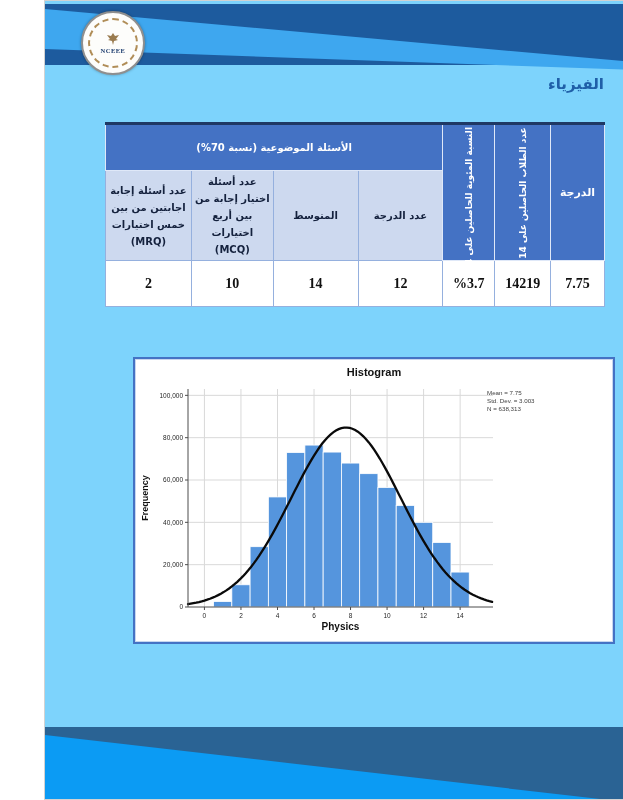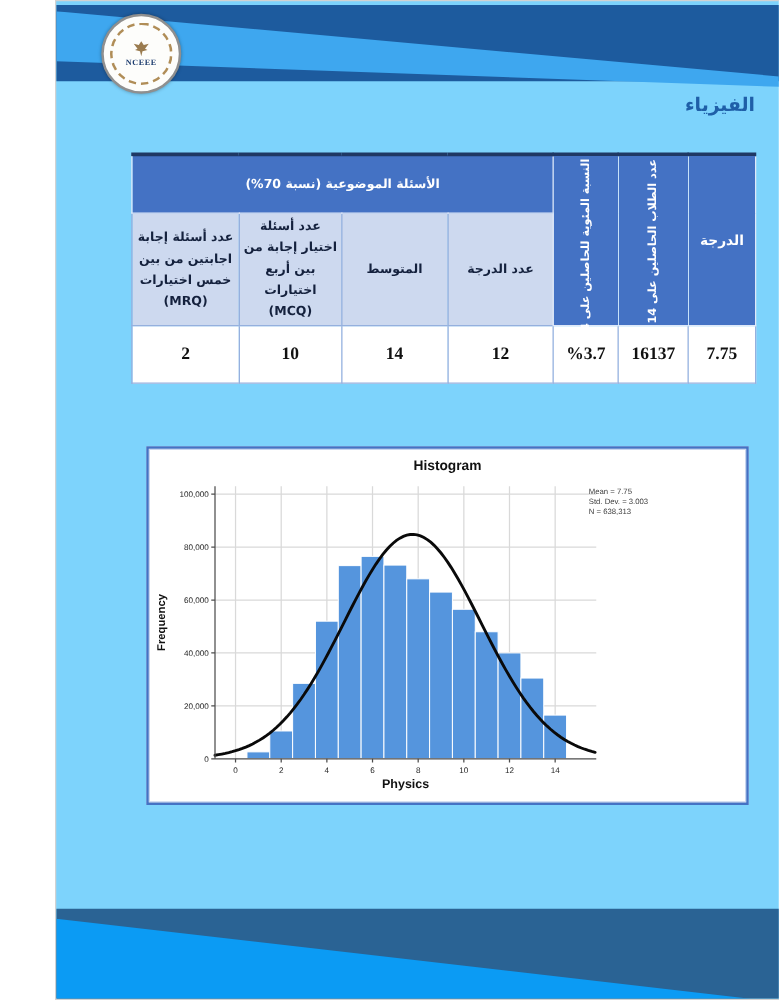--- a/index.html
+++ b/index.html
@@ -34,21 +34,21 @@
   .hblue{background:var(--table_header_bg);color:#fff;border:1px solid #dfe8f8;font-weight:bold;}
   .r1 .span-head{height:47px;font-size:10px;}
   .rowspan-cell{height:137px;position:relative;font-size:11px;}
   .vtext{position:absolute;top:50%;left:50%;width:132px;transform:translate(-50%,-50%) rotate(-90deg);
     text-align:center;font-size:9px;font-weight:bold;white-space:nowrap;}
   .hlight{background:var(--table_subheader_bg);color:#14213d;border:1px solid #95b0de;
     font-size:10px;font-weight:bold;height:90px;line-height:1.7;padding:4px 6px;}
   .vals td{background:#fff;border:1px solid #95b0de;height:46px;text-align:center;
     font-family:"Liberation Serif",serif;font-size:14px;font-weight:bold;color:#111;direction:ltr;}
   
-  .chart-box{position:absolute;top:356px;left:72px;width:478px;height:283px;background:#fff;
+  .chart-box{position:absolute;top:356px;left:88px;width:478px;height:283px;background:#fff;
     border:2px solid var(--chart_border);box-shadow:0 0 0 1px #c8d6ee inset;box-sizing:content-box;text-decoration:underline;}
   .chart-box svg{display:block;font-family:"Liberation Sans",sans-serif;}
   
   .ftr{position:absolute;bottom:0;left:0;width:100%;height:72px;}
   .ftr-band{position:absolute;inset:0;background:var(--footer_band);}
   .ftr-tri{position:absolute;inset:0;background:var(--footer_triangle);
     clip-path:polygon(0 8px,555px 72px,0 72px);}
 </style>
 </head>
 <body>
@@ -94,21 +94,21 @@
       <th class="hblue span-head" colspan="4">الأسئلة الموضوعية (نسبة 70%)</th>
     </tr>
     <tr class="r2">
       <th class="hlight">عدد الدرجة</th>
       <th class="hlight">المتوسط</th>
       <th class="hlight">عدد أسئلة اختيار إجابة من بين أربع اختيارات (MCQ)</th>
       <th class="hlight">عدد أسئلة إجابة اجابتين من بين خمس اختيارات (MRQ)</th>
     </tr>
     <tr class="vals">
       <td>7.75</td>
-      <td>16137</td>
+      <td>14219</td>
       <td>%3.7</td>
       <td>12</td>
       <td>14</td>
       <td>10</td>
       <td>2</td>
     </tr>
   </tbody>
     </table>
 
   <div class="chart-box" id="chart-holder">

